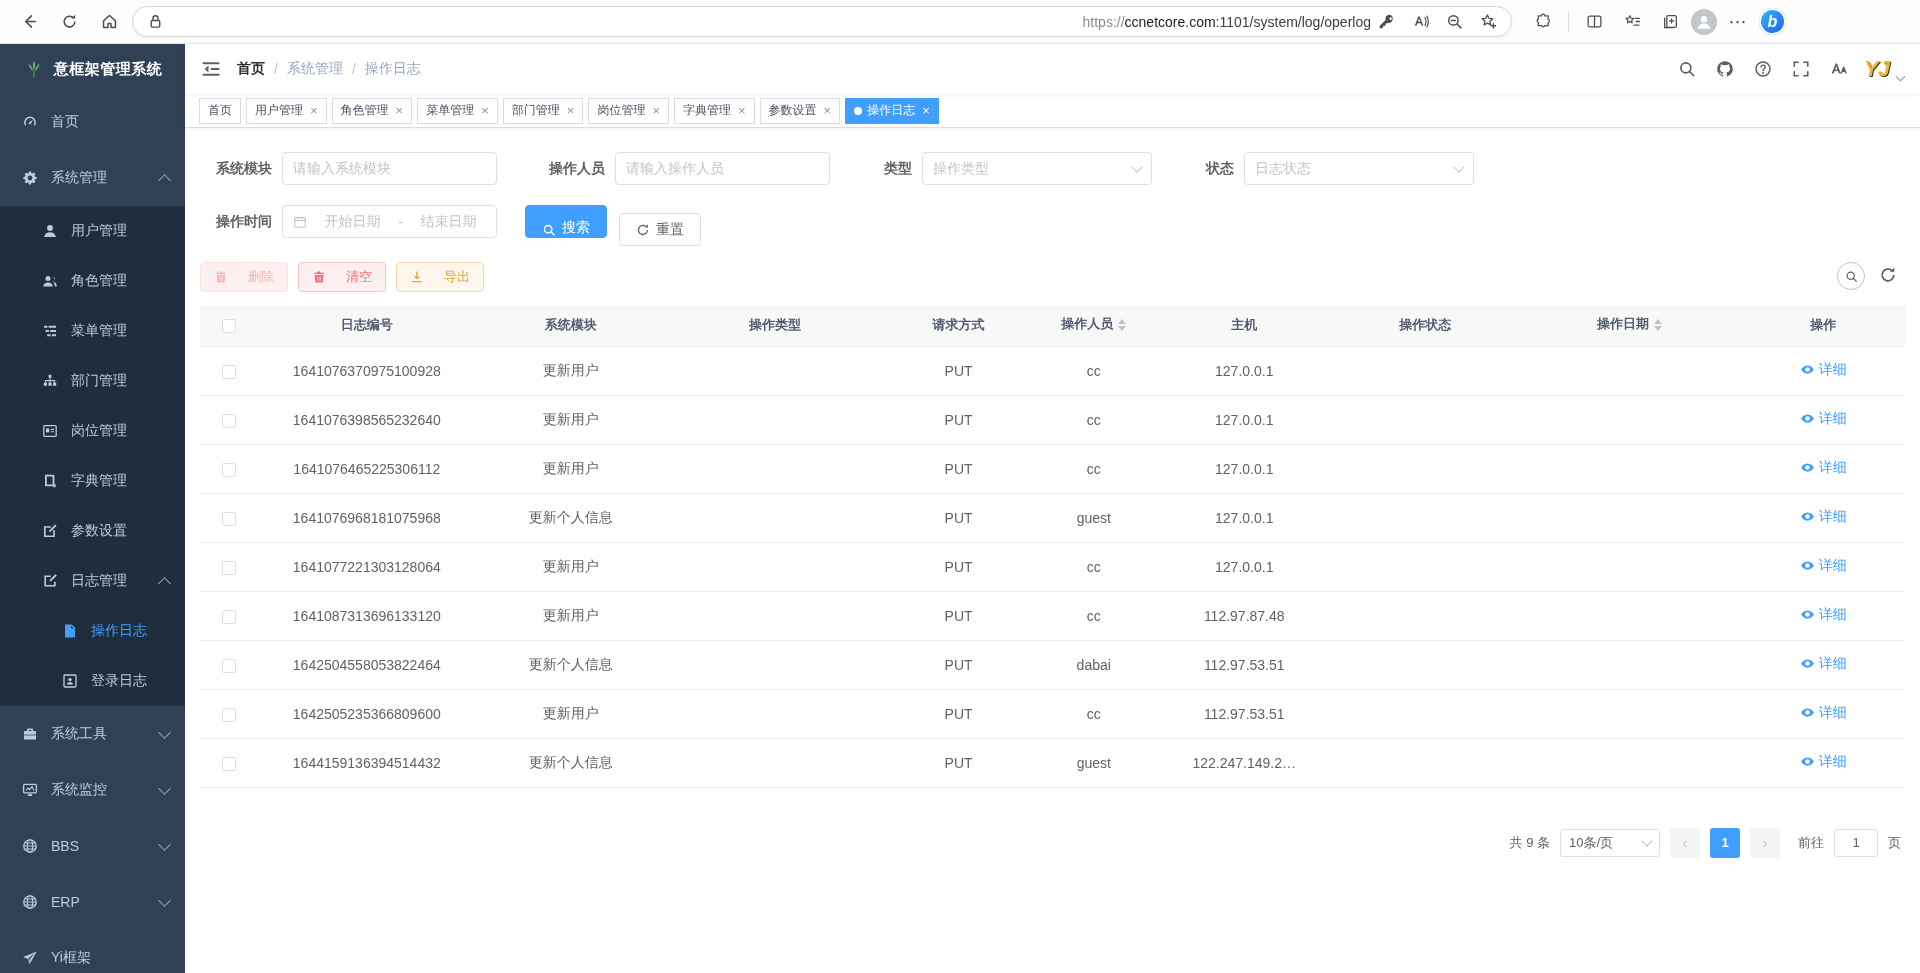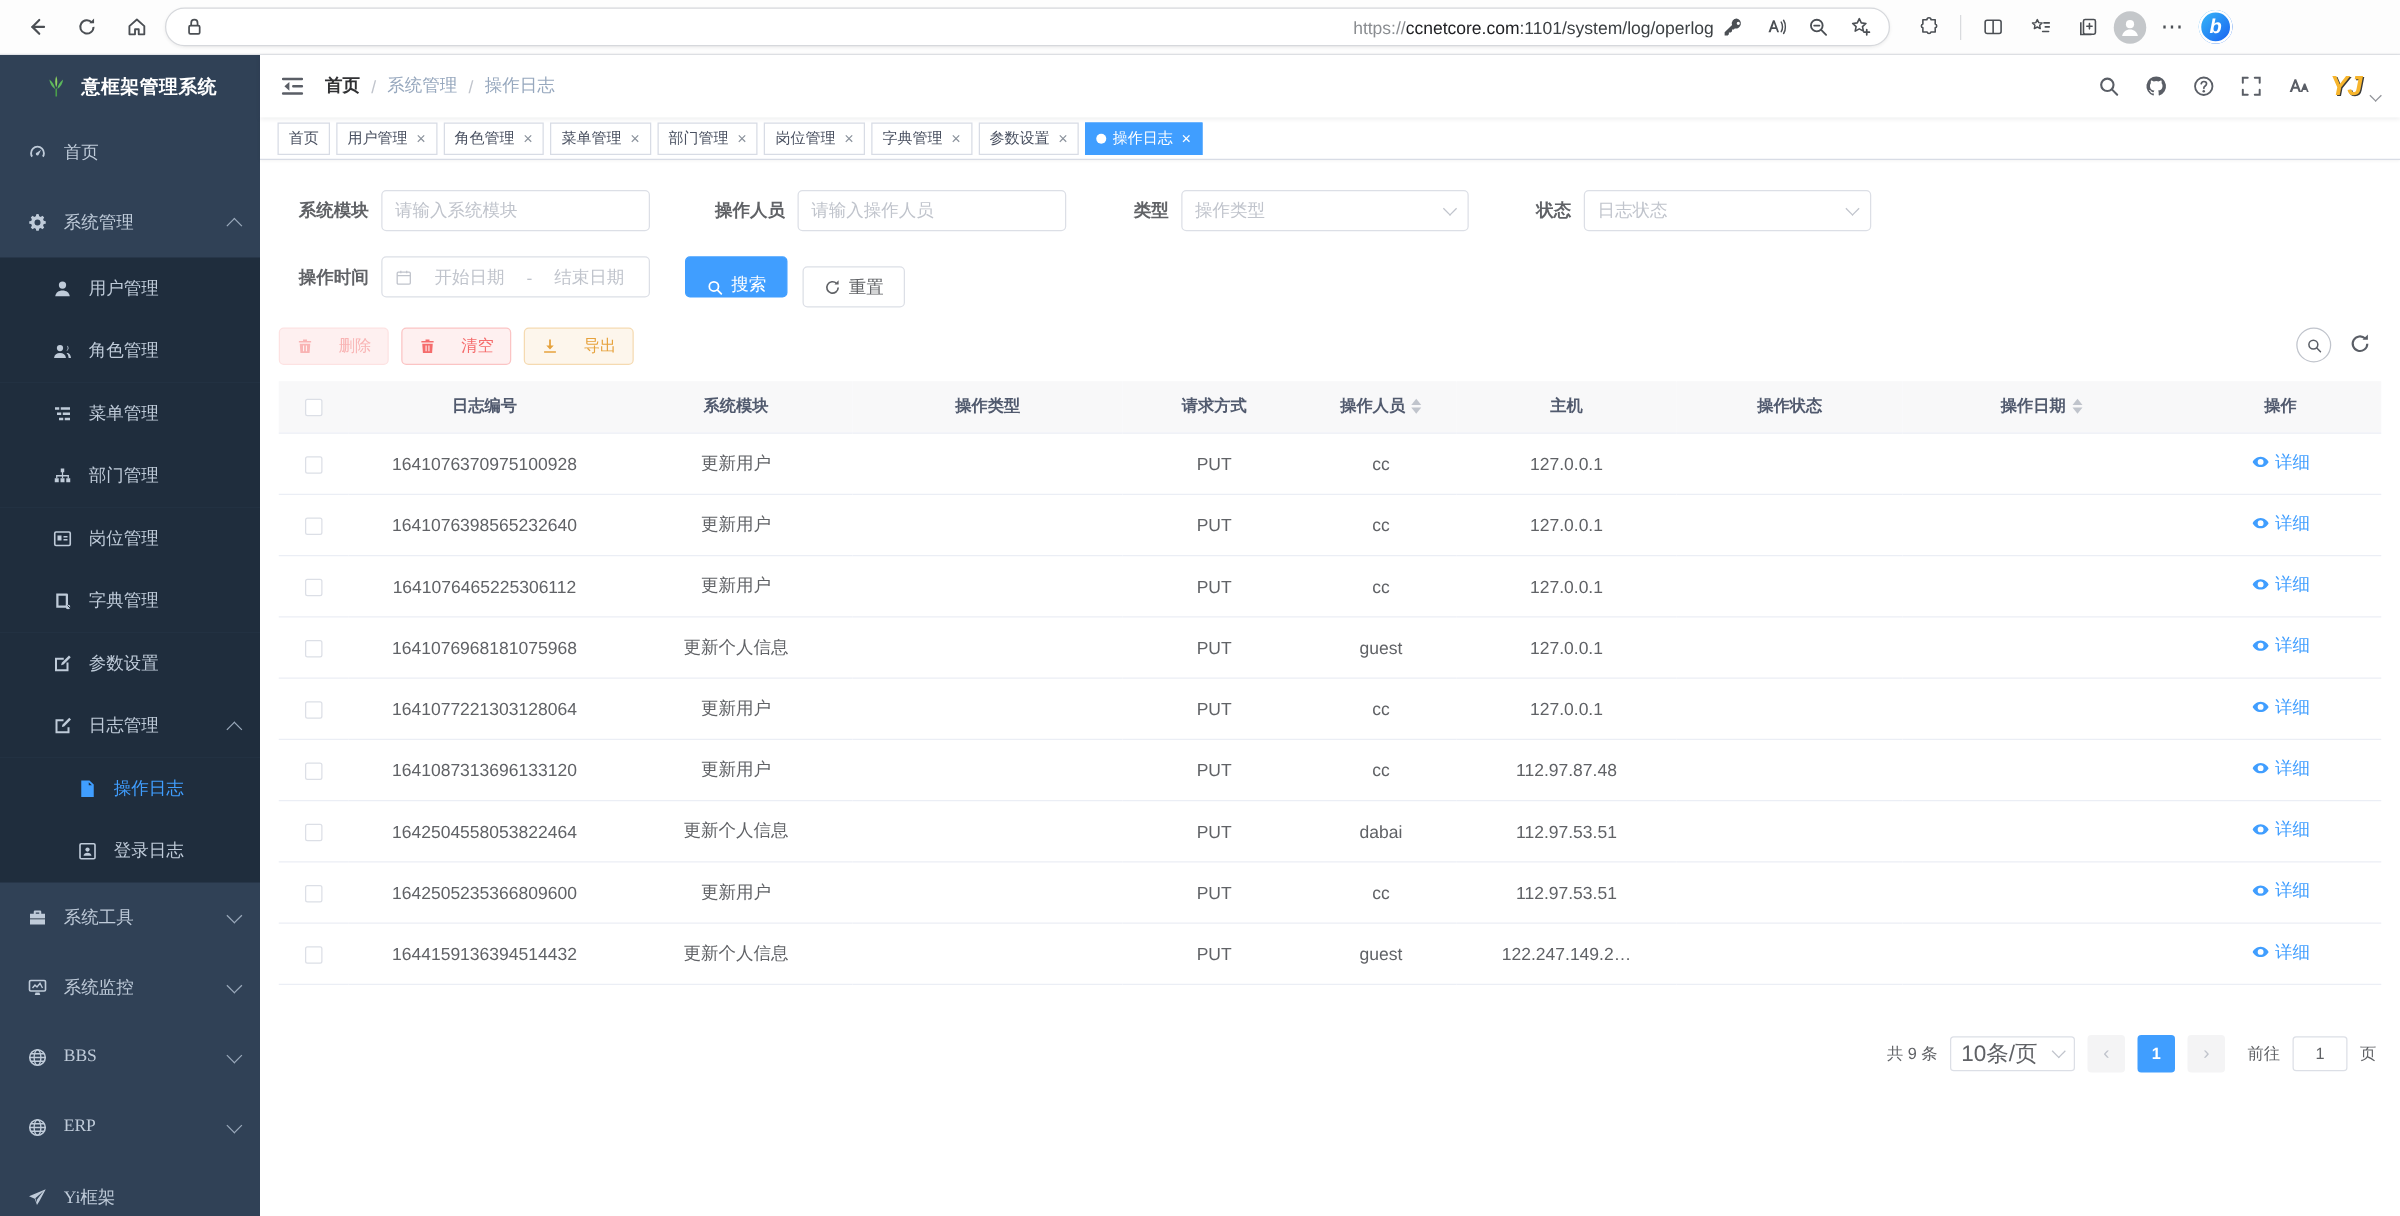--- a/index.html
+++ b/index.html
@@ -24,21 +24,21 @@
   .avatar-circle { width:26px; height:26px; border-radius:50%; background:#c4c7ca;
     display:flex; align-items:center; justify-content:center; overflow:hidden; }
   .avatar-circle svg { width:18px; height:18px; color:#fff; }
   .bing-bubble { width:27px; height:27px; border-radius:50%;
     background:linear-gradient(135deg,#38bdf8 0%,#1d6ff2 80%); color:#fff; font-weight:bold;
     font-size:16px; display:flex; align-items:center; justify-content:center;
     box-shadow:0 0 0 2px #fff inset; font-style:italic; }
 
   
   .app { display:flex; height:929px; }
-  .sidebar { width:208px; background:#304156; height:100%; flex:0 0 auto; overflow:hidden;font-family:Liberation Serif, serif; }
+  .sidebar { width:185px; background:#304156; height:100%; flex:0 0 auto; overflow:hidden; }
   .logo-row { height:50px; display:flex; align-items:center; justify-content:center; gap:9px; }
   .logo-row svg { width:22px; height:22px; }
   .logo-title { color:#fff; font-size:15px; font-weight:bold; letter-spacing:.5px; }
   .menu { }
   .m-item { display:flex; align-items:center; color:#bfcbd9; font-size:14px; cursor:pointer; position:relative; }
   .m-item .ico { display:flex; align-items:center; justify-content:center; width:18px; height:18px; margin-right:12px; }
   .m-item .ico svg { width:16px; height:16px; }
   .m-item.lv1 { height:56px; padding-left:21px; }
   .m-item.lv2 { height:50px; padding-left:41px; background:#1f2d3d; }
   .m-item.lv3 { height:50px; padding-left:61px; background:#1f2d3d; }
@@ -122,21 +122,21 @@
   .sort-up { width:0; height:0; border:4px solid transparent; border-bottom:5px solid #c0c4cc; margin-bottom:2px; }
   .sort-down { width:0; height:0; border:4px solid transparent; border-top:5px solid #c0c4cc; }
   .detail-link { color:#409EFF; font-size:14px; display:inline-flex; align-items:center; gap:4px; cursor:pointer; }
   .detail-link svg { width:15px; height:15px; }
 
   
   .pager { display:flex; align-items:center; justify-content:flex-end; margin-top:40px; gap:10px;
     font-size:13px; color:#606266; padding-right:4px; }
   .pg-select { width:100px; height:28px; border:1px solid #dcdfe6; border-radius:3px; display:flex;
     align-items:center; padding:0 8px; color:#606266; cursor:pointer; }
-  .pg-select .ph { flex:1; font-size:18px; }
+  .pg-select .ph { flex:1; font-size:13px; }
   .pg-btn { width:30px; height:30px; border-radius:3px; background:#f4f4f5; color:#c0c4cc;
     display:flex; align-items:center; justify-content:center; font-size:15px; cursor:pointer; }
   .pg-page { width:30px; height:30px; border-radius:3px; background:#409EFF; color:#fff;
     display:flex; align-items:center; justify-content:center; font-size:13px; font-weight:bold; cursor:pointer; }
   .pg-goto-input { width:44px; height:28px; border:1px solid #dcdfe6; border-radius:3px;
     text-align:center; font-size:13px; color:#606266; line-height:26px; cursor:text; }
 </style>
 </head>
 <body>
 

